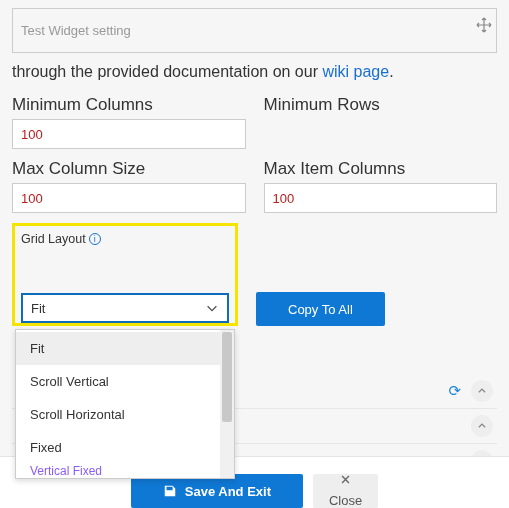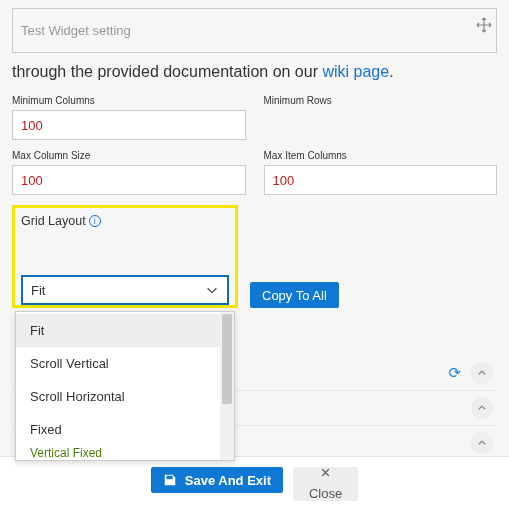--- a/index.html
+++ b/index.html
@@ -4,44 +4,44 @@
 <style>
   * { box-sizing: border-box; font-family: "Segoe UI", Arial, sans-serif; }
   body { margin: 0; background: #fff; width: 509px; height: 508px; position: relative; font-size: 13px; color: #333; }
   .panel { background: #f6f6f6; padding: 8px 12px 12px 12px; position: relative; }
   .title-box { border: 1px solid #ccc; background: #f6f6f6; padding: 14px 8px; color: #999; font-size: 13px; margin-bottom: 10px; position: relative; }
   .move-icon { position: absolute; right: 4px; top: 8px; width: 16px; height: 16px; color: #888; }
   .doc-line { font-size: 16px; color: #333; margin-bottom: 14px; }
   .doc-line a { color: #1a6fd1; text-decoration: none; }
   .form-grid { display: flex; gap: 18px; margin-bottom: 10px; }
   .field { flex: 1; }
-  .field label { display: block; font-size: 10px; color: #333; margin-bottom: 4px; }
+  .field label { display: block; font-size: 17px; color: #333; margin-bottom: 4px; }
   .field input { width: 100%; height: 30px; border: 1px solid #ccc; background: #fff; padding: 0 8px; font-size: 13px; color: #b91c1c; }
   .highlight { border: 3px solid #f5e400; padding: 6px 6px 0 6px; width: 226px; position: relative; }
   .grid-label { font-size: 12.5px; color: #333; display: flex; align-items: center; gap: 3px; margin-bottom: 4px; }
   .info-icon { display:inline-flex; width:12px; height:12px; border:1px solid #1a6fd1; border-radius:50%; color:#1a6fd1; font-size:9px; align-items:center; justify-content:center; line-height:1; }
   .select-box { position: relative; margin-top: 47px; }
   .select-display { border: 2px solid #0f6cbd; height: 30px; background: #fff; display:flex; align-items:center; padding: 0 8px; font-size:13px; color:#333; justify-content: space-between; cursor: pointer; }
   .chevron { color:#555; }
   .dropdown { position:absolute; left:-6px; right:-6px; top:36px; background:#fff; border:1px solid #ccc; box-shadow:0 2px 6px rgba(0,0,0,0.15); z-index:50; }
   .dd-scroll { position:absolute; right:0; top:0; bottom:0; width:14px; background:#f0f0f0; }
   .dd-thumb { position:absolute; left:2px; right:2px; top:2px; height:90px; background:#c8c8c8; border-radius:2px; }
   .dd-list { padding: 2px 0 2px 0; margin-right:14px; }
   .dd-item { padding: 9px 14px; font-size:13px; color:#333; cursor:pointer; }
   .dd-item.selected { background:#eee; }
-  .dd-item.cut { height:12px; overflow:hidden; padding-top:0; padding-bottom:0; font-size:12px; color:#4d7c0f; }
-  .copy-row { display:flex; align-items:flex-end; gap:12px; margin-bottom: 10px; }
-  .btn-primary { background:#0f78d4; color:#fff; border:none; height:26px; padding:0 12px; font-size:13px; cursor:pointer; border-radius:2px; }
+  .dd-item.cut { height:12px; overflow:hidden; padding-top:0; padding-bottom:0; font-size:12px; color:#8b5cf6; }
+  .copy-row { display:flex; align-items:flex-end; gap:18px; margin-bottom: 10px; }
+  .btn-primary { background:#0f78d4; color:#fff; border:none; height:34px; padding:0 32px; font-size:13px; cursor:pointer; border-radius:2px; }
   .btn-primary.save { display:flex; align-items:center; gap:8px; font-weight:600; }
   .accordion-area { margin-top: 10px; position:relative; }
   .acc-row { display:flex; align-items:center; justify-content:flex-end; border-bottom:1px solid #e6e6e6; padding:6px 4px; gap:10px; }
   .acc-label { margin-right:auto; font-size:13px; color:#333; }
   .circle-btn { width:22px; height:22px; border-radius:50%; background:#eee; display:flex; align-items:center; justify-content:center; color:#888; font-size:10px; cursor:pointer; }
   .refresh { color:#1a87d8; cursor:pointer; font-size:15px; }
-  .footer { position:absolute; left:0; right:0; bottom:0; height:52px; border-top:1px solid #e5e5e5; display:flex; align-items:flex-start; justify-content:center; gap:10px; background:#fff; padding-top:10px; }
+  .footer { position:absolute; left:0; right:0; bottom:0; height:52px; border-top:1px solid #e5e5e5; display:flex; align-items:flex-end; justify-content:center; gap:10px; background:#fff; padding-top:10px; }
   .btn-close { background:#eee; border:none; height:34px; padding:0 16px; font-size:13px; color:#555; display:flex; align-items:center; gap:8px; cursor:pointer; border-radius:2px;flex-direction:column; }
   svg { display:block; }
 </style>
 </head>
 <body>
 
 <div class="panel">
   <div class="title-box">
     <span>Test Widget setting</span>
     <span class="move-icon">

